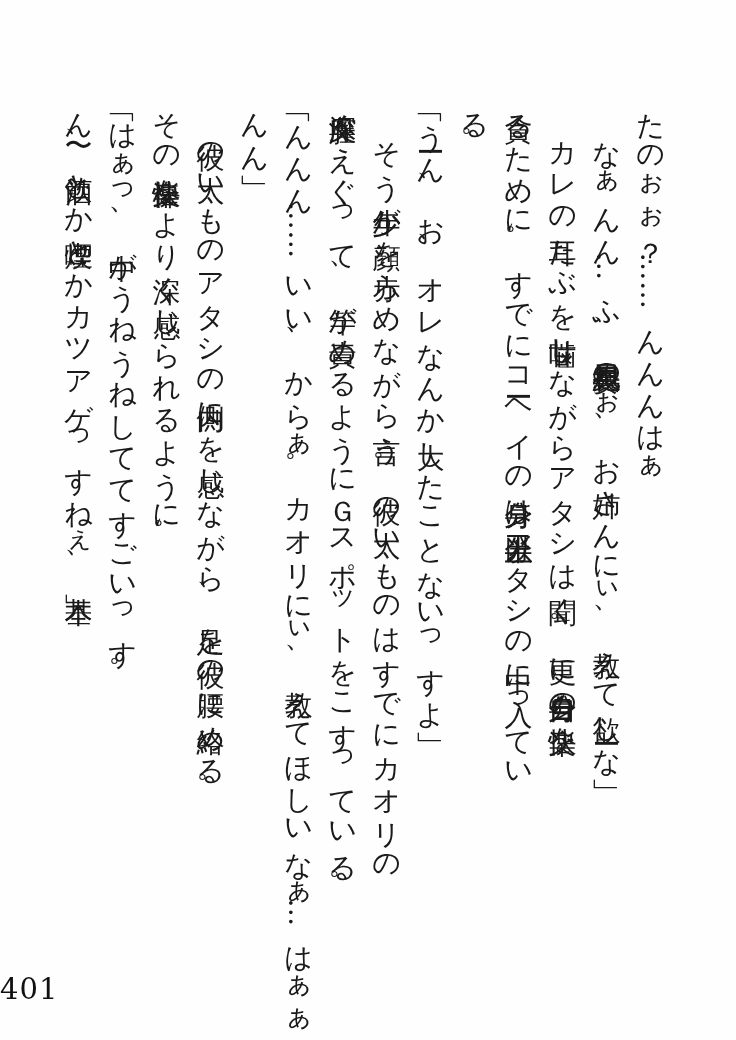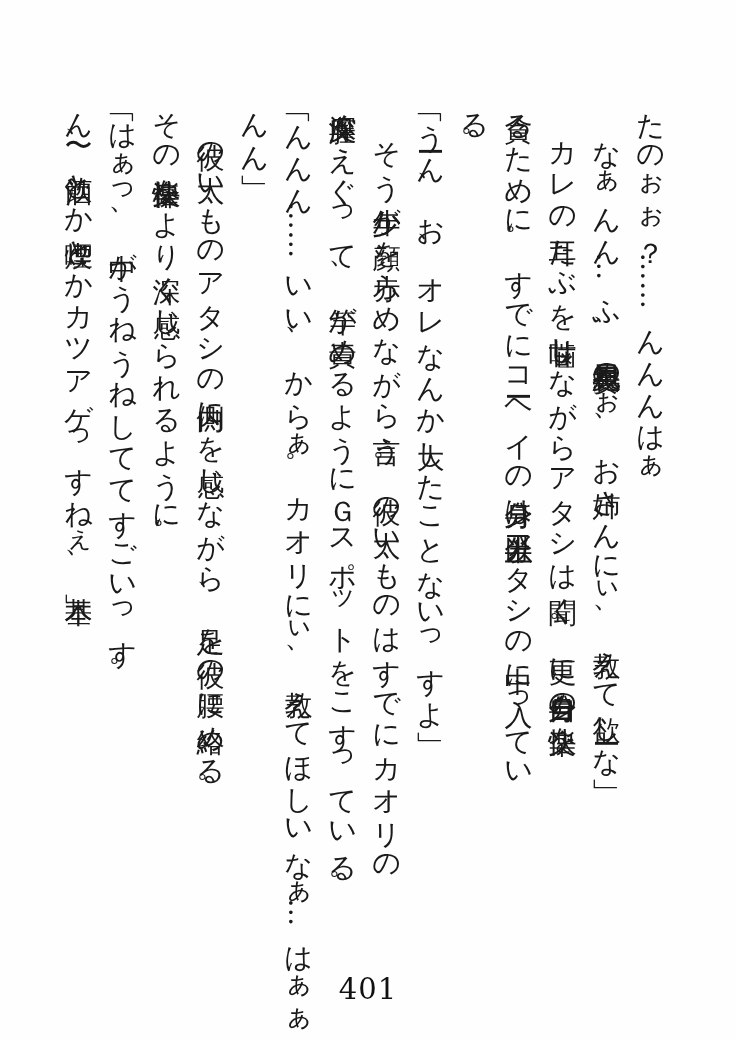--- a/index.html
+++ b/index.html
@@ -34,21 +34,21 @@
     padding: 0;
   }
   .ind-0 { text-indent: 0; }
   .ind-1 { text-indent: 29px; }   
   .ind-h { text-indent: 11px; }   
   .page-number {
     position: absolute;
     top: 972px;
     left: 0;
     width: 100%;
-    text-align: center;
+    text-align: left;
     font-size: 29px;
     color: #111111;
     letter-spacing: 1px;
   }
 </style>
 </head>
 <body>
 
 <div class="page">
 

